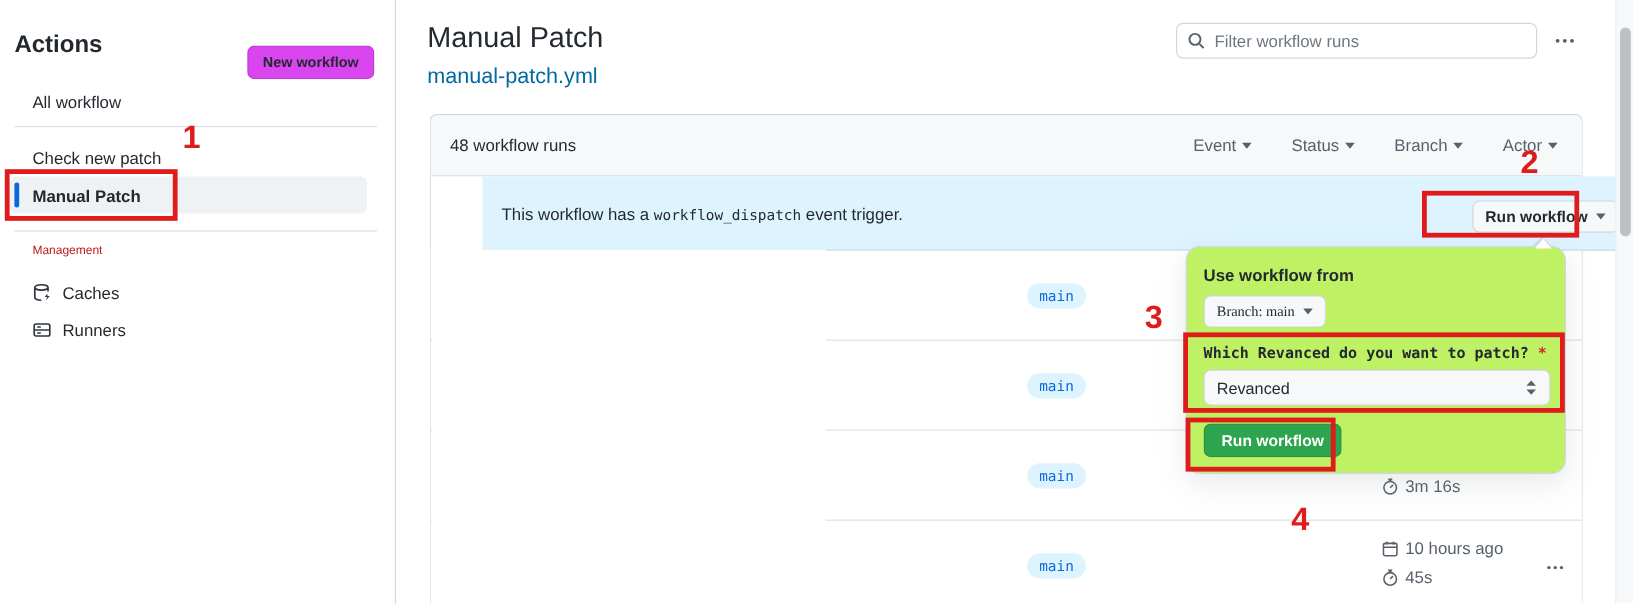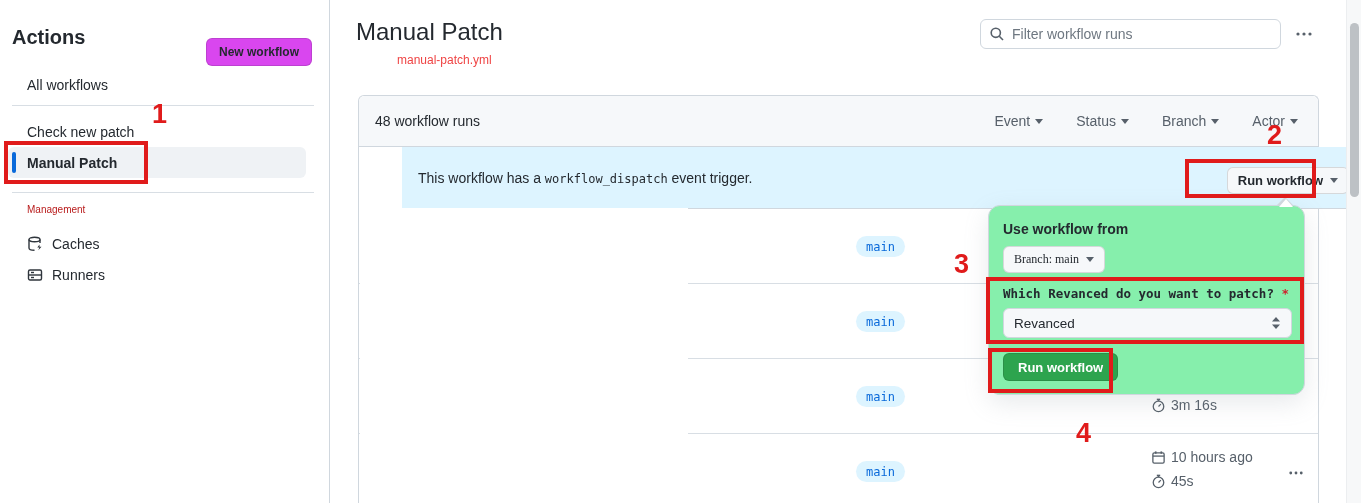--- a/index.html
+++ b/index.html
@@ -20,21 +20,21 @@
   .side-item { left:27px; font-size:14px; color:#24292f; cursor:pointer; }
   .divider { left:12px; width:302px; height:1px; background:#d8dee4; }
   #selected-row { left:8px; top:147px; width:298px; height:31px; background:#eff2f5; border-radius:6px; }
   #selected-bar { left:12px; top:152px; width:4px; height:21px; background:#0969da; border-radius:2px; }
   #management-heading { left:27px; top:204px; font-size:10px; font-weight:500; color:#b91c1c; }
   .mgmt-item { display:flex; align-items:center; gap:9px; left:27px; font-size:14px; cursor:pointer; }
   .mgmt-item svg { flex:0 0 auto; }
 
   
   #page-title { left:356px; top:18px; font-size:24px; font-weight:400; color:#24292f; }
-  #file-link { left:356px; top:53px; font-size:12px; color:#ef4444; text-decoration:none; cursor:pointer;margin-left:41px; }
+  #file-link { left:356px; top:53px; font-size:18px; color:#0369a1; text-decoration:none; cursor:pointer; }
   #filter-box { left:980px; top:19px; width:301px; height:30px; border:1px solid #d0d7de; border-radius:6px;
     background:#fff; display:flex; align-items:center; padding:0 8px; gap:7px; }
   #filter-input { border:none; outline:none; flex:1; font-size:14px; color:#24292f; background:transparent;
     font-family:"Liberation Sans",sans-serif; }
   #filter-input::placeholder { color:#6e7781; }
   #top-kebab { left:1289px; top:21px; width:30px; height:26px; display:flex; align-items:center; justify-content:center;
     cursor:pointer; border-radius:6px; background:transparent; border:none; }
 
   
   #runs { left:358px; top:95px; width:961px; height:408px; border:1px solid #d0d7de; border-bottom:none;
@@ -61,21 +61,21 @@
   .branch-badge { position:absolute; left:497px; top:27px; height:21px; padding:0 10px; border-radius:11px;
     background:#ddf4ff; color:#0969da; font-family:"DejaVu Sans Mono", monospace; font-size:12px;
     display:flex; align-items:center; cursor:pointer; }
   .meta { position:absolute; display:flex; align-items:center; gap:5px; font-size:14px; color:#57606a; }
   .row-kebab { position:absolute; left:922px; top:28px; width:30px; height:22px; display:flex; align-items:center;
     justify-content:center; cursor:pointer; background:transparent; border:none; }
 
   #redaction { left:360px; top:208px; width:328px; height:295px; background:#fff; z-index:2; }
 
   
-  #dialog { left:988px; top:205px; width:317px; height:190px; background:#86efac; border:1px solid #d0d7de;
+  #dialog { left:988px; top:205px; width:317px; height:190px; background:#bef264; border:1px solid #d0d7de;
     border-radius:12px; box-shadow:0 8px 24px rgba(140,149,159,0.2); z-index:5; }
   #dialog::before { content:""; position:absolute; top:-9px; right:10px; width:0; height:0;
     border-left:9px solid transparent; border-right:9px solid transparent; border-bottom:9px solid #d0d7de; }
   #dialog::after { content:""; position:absolute; top:-7.5px; right:11.5px; width:0; height:0;
     border-left:7.5px solid transparent; border-right:7.5px solid transparent; border-bottom:8px solid #fff; }
   #dialog-heading { position:absolute; left:14px; top:15px; font-size:14px; font-weight:700; }
   #branch-select { position:absolute; left:14px; top:40px; height:27px; padding:0 10px; font-size:12px;
     background:#f6f8fa; border:1px solid rgba(31,35,40,0.15); border-radius:6px; color:#24292f;
     display:flex; align-items:center; gap:7px; cursor:pointer; font-family:Liberation Serif, serif; }
   #input-label { position:absolute; left:14px; top:80px; font-family:"DejaVu Sans Mono", monospace;
@@ -112,21 +112,21 @@
 <body>
 
 <div id="stage">
 
   <div id="top-orange" class="abs"></div>
 
   <div id="sidebar" class="abs">
     <div id="sidebar-title" class="abs">Actions</div>
     <button id="new-workflow-btn" class="abs">New workflow</button>
 
-    <div class="side-item abs" style="top:77px;">All workflows</div>
+    <div class="side-item abs" style="top:77px;">All workflow</div>
     <div class="divider abs" style="top:105px;"></div>
 
     <div class="side-item abs" style="top:124px;">Check new patch</div>
 
     <div id="selected-row" class="abs"></div>
     <div id="selected-bar" class="abs"></div>
     <div class="side-item abs" style="top:155px; font-weight:700; z-index:1;">Manual Patch</div>
 
     <div class="divider abs" style="top:192px;"></div>
 

